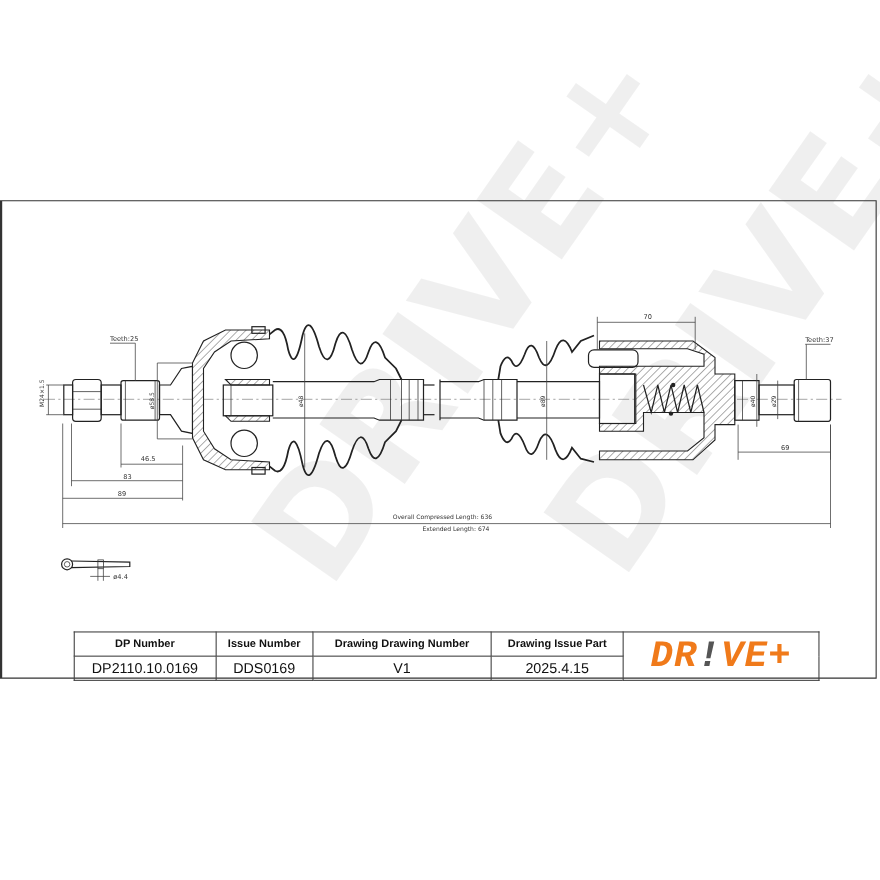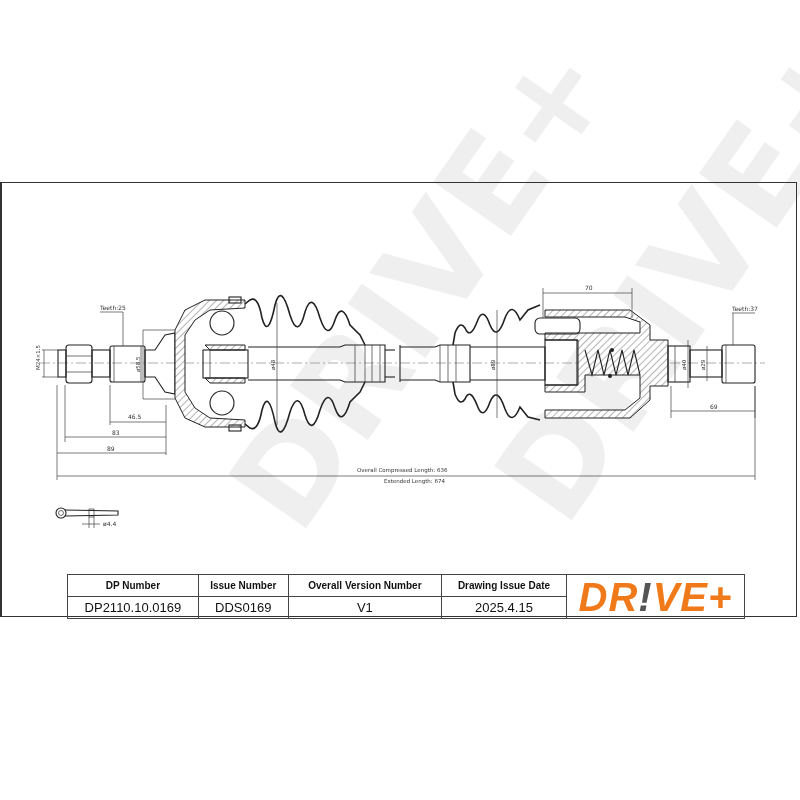--- a/index.html
+++ b/index.html
@@ -11,21 +11,21 @@
   .ln { stroke:#222; stroke-width:1.1; fill:none; }
   .thin { stroke:#333; stroke-width:0.7; fill:none; }
   .center { stroke:#777; stroke-width:0.6; stroke-dasharray:10 3 2 3; fill:none; }
   .hatch { fill:url(#hatch); stroke:#222; stroke-width:1; }
   .boot { fill:none; stroke:#222; stroke-width:1.6; }
   .table { position:absolute; left:67px; top:574px; width:678px; height:43px; border-collapse:collapse; }
   .table td { border:1px solid #444; text-align:center; padding:0; font-size:11px; color:#111; }
   .table .hdr td { height:21px; font-weight:bold; font-size:10px; }
   .table .val td { height:21px; font-size:13px; }
   .logo-cell { width:177px; }
-  .logo { font-family:Liberation Sans, sans-serif; font-weight:bold; font-style:italic; font-size:40px; letter-spacing:1px; color:#f07a1a; line-height:40px; }
+  .logo { font-family:Liberation Mono, monospace; font-weight:bold; font-style:italic; font-size:34px; letter-spacing:1px; color:#f07a1a; line-height:40px; }
   .logo .bang { color:#555; }
 </style>
 </head>
 <body>
 
 <div class="frame"></div>
 
 <svg class="drawing" viewBox="0 0 800 800">
   <defs>
     <pattern id="hatch" width="5" height="5" patternUnits="userSpaceOnUse" patternTransform="rotate(45)">
@@ -180,22 +180,22 @@
     <line class="dim" x1="82" y1="524" x2="100" y2="524"></line>
     <text x="103" y="526" font-size="6">ø4.4</text>
   </g>
 </svg>
 
 <table class="table">
   <tbody>
       <tr class="hdr">
     <td>DP Number</td>
     <td>Issue Number</td>
-    <td>Overall Version Number</td>
-    <td>Drawing Issue Date</td>
+    <td>Drawing Drawing Number</td>
+    <td>Drawing Issue Part</td>
     <td rowspan="2" class="logo-cell">
       <span class="logo"><span>DR</span><span class="bang">!</span><span>VE+</span></span>
     </td>
   </tr>
   <tr class="val">
     <td>DP2110.10.0169</td>
     <td>DDS0169</td>
     <td>V1</td>
     <td>2025.4.15</td>
   </tr>

